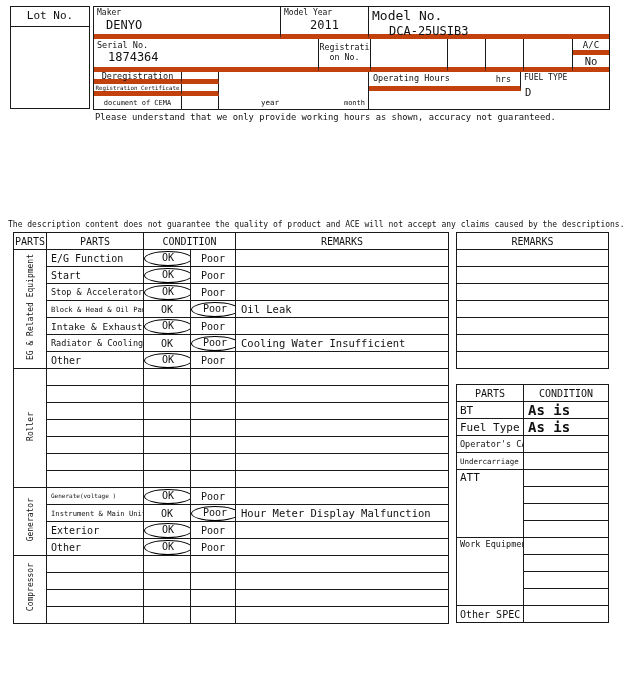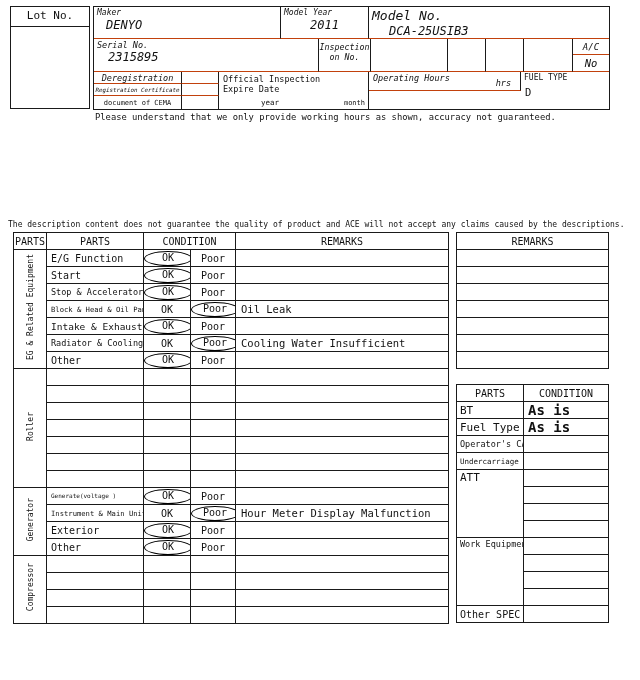--- a/index.html
+++ b/index.html
@@ -1,19 +1,19 @@
 <!DOCTYPE html>
 <html><head>
 <meta charset="utf-8">
 <style>
   html,body{margin:0;padding:0;background:#fff;}
   body{width:640px;height:680px;position:relative;font-family:"DejaVu Sans Mono",monospace;color:#111;}
   .abs{position:absolute;box-sizing:border-box;}
   .cell{position:absolute;box-sizing:border-box;}
-  .br{border-right:1px solid #1a1a1a;} .bb{border-bottom:1px solid #c2410c;font-style:italic;}
+  .br{border-right:1px solid #1a1a1a;} .bb{border-bottom:5px solid #c2410c;}
   .pre{white-space:pre-line;}
   
   #lot-box{left:10px;top:6px;width:80px;height:103px;border:1.5px solid #1a1a1a;}
   #lot-box .hd{height:17px;border-bottom:1px solid #1a1a1a;text-align:center;font-size:11px;padding-top:2px;}
   #lot-box .val{height:78px;display:flex;align-items:center;justify-content:center;font-size:22px;letter-spacing:1px;}
   
   #top-form{left:93px;top:6px;width:517px;height:104px;border:1px solid #1a1a1a;}
   .flabel{font-size:8px;padding:1px 0 0 3px;line-height:1.2;}
   .flabel.tiny{font-size:13px;}
   .fval{font-size:12px;padding-left:12px;line-height:1.3;}
@@ -67,24 +67,24 @@
     <div class="flabel">Model Year</div>
     <div class="fval ctr">2011</div>
   </div>
   <div class="cell bb" style="left:275px;top:0;width:240px;height:32px">
     <div class="flabel tiny">Model No.</div>
     <div class="fval" style="padding-left:20px">DCA-25USIB3</div>
   </div>
 
   <div class="cell br bb" style="left:0;top:32px;width:225px;height:33px">
     <div class="flabel" style="font-size:8.5px">Serial No.</div>
-    <div class="fval" style="padding-left:14px">2315895</div>
+    <div class="fval" style="padding-left:14px">1874364</div>
   </div>
   <div class="cell br bb" style="left:225px;top:32px;width:52px;height:33px">
-    <div class="pre" style="font-size:8.3px;text-align:center;padding-top:4px;line-height:1.15">Inspection
+    <div class="pre" style="font-size:8.3px;text-align:center;padding-top:4px;line-height:1.15">Registrati
 on No.</div>
   </div>
   <div class="cell br bb" style="left:277px;top:32px;width:77px;height:33px"></div>
   <div class="cell br bb" style="left:354px;top:32px;width:38px;height:33px"></div>
   <div class="cell br bb" style="left:392px;top:32px;width:38px;height:33px"></div>
   <div class="cell br bb" style="left:430px;top:32px;width:49px;height:33px"></div>
   <div class="cell bb" style="left:479px;top:32px;width:36px;height:16px">
     <div class="slabel">A/C</div>
   </div>
   <div class="cell bb" style="left:479px;top:48px;width:36px;height:17px">
@@ -98,22 +98,20 @@
   <div class="cell br bb" style="left:0;top:77px;width:88px;height:12px">
     <div class="slabel" style="font-size:5.8px">Registration Certificate</div>
   </div>
   <div class="cell br bb" style="left:88px;top:77px;width:37px;height:12px"></div>
   <div class="cell br" style="left:0;top:89px;width:88px;height:13px">
     <div class="slabel" style="font-size:7px">document of CEMA</div>
   </div>
   <div class="cell br" style="left:88px;top:89px;width:37px;height:13px"></div>
 
   <div class="cell br" style="left:125px;top:65px;width:150px;height:37px">
-    <div class="pre" style="font-size:8.5px;padding:2px 0 0 4px;line-height:1.2">Official Inspection
-Expire Date</div>
     <span class="ym" style="left:42px">year</span>
     <span class="ym" style="right:3px;font-size:7px">month</span>
   </div>
 
   <div class="cell br bb" style="left:275px;top:65px;width:152px;height:19px">
     <div class="flabel" style="font-size:8.5px;padding-left:4px">Operating Hours</div>
     <span class="unit">hrs</span>
   </div>
   <div class="cell" style="left:427px;top:65px;width:88px;height:37px">
     <div class="flabel">FUEL TYPE</div>

